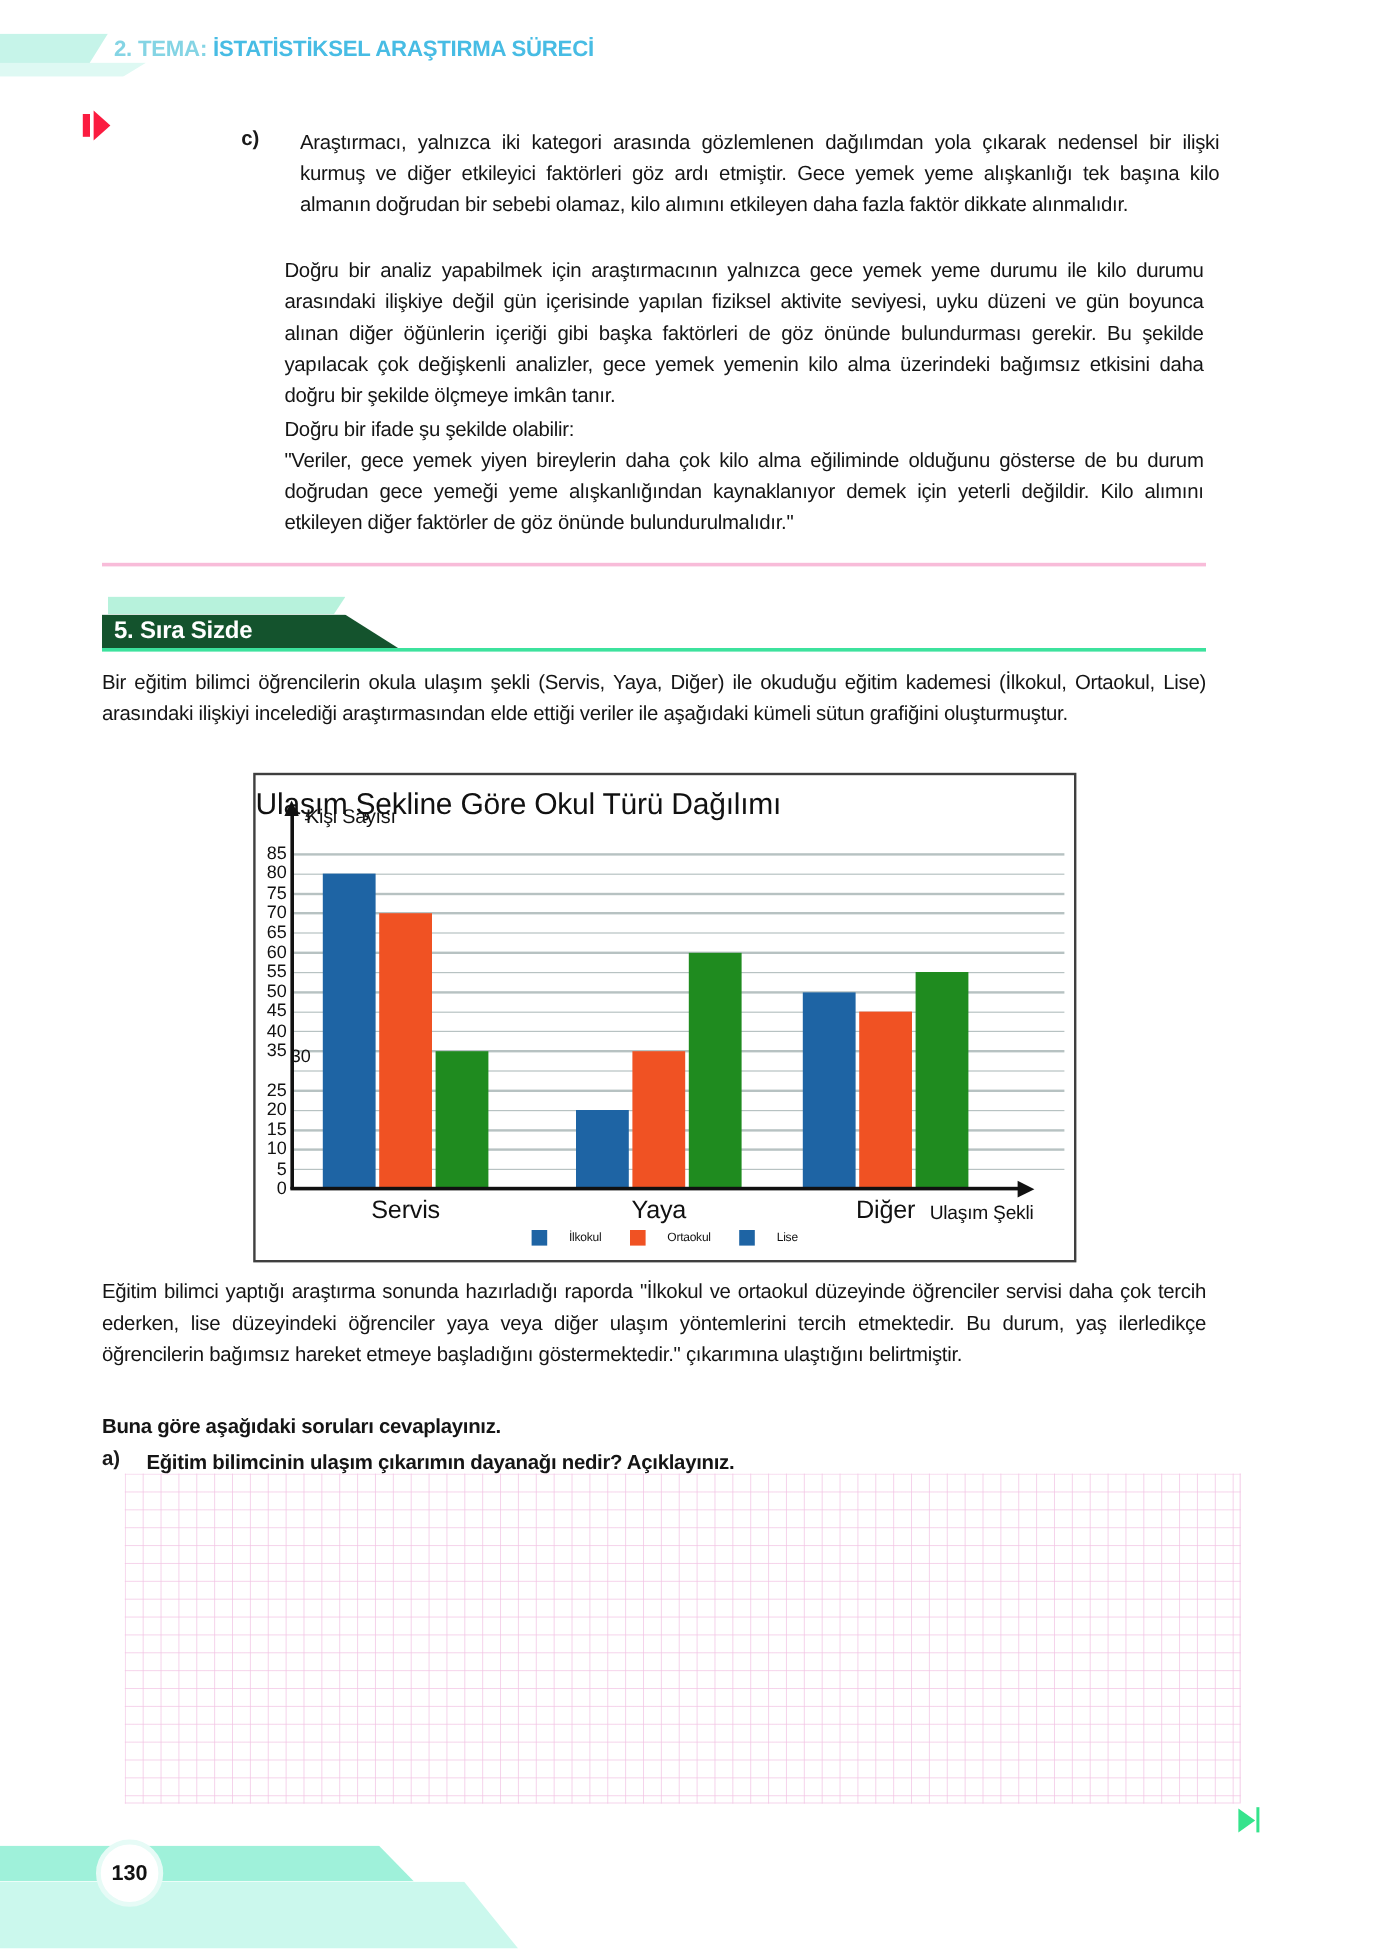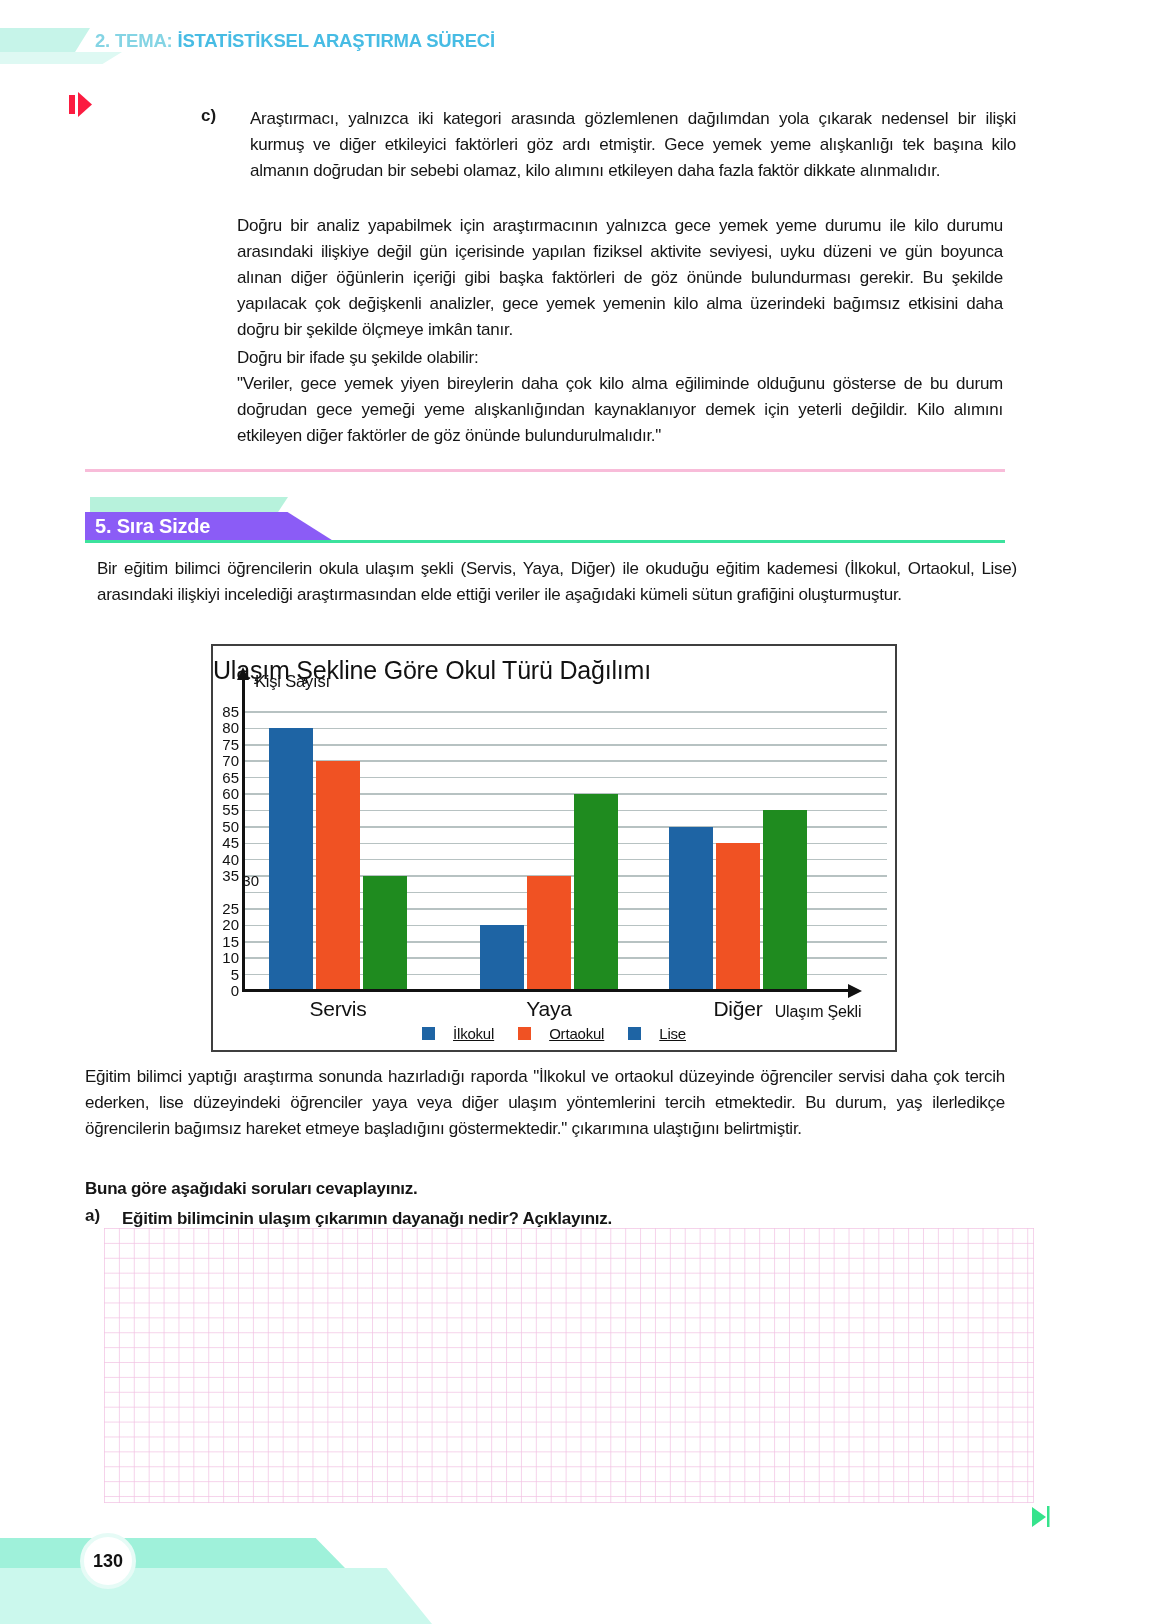--- a/index.html
+++ b/index.html
@@ -19,43 +19,43 @@
   
   .c-marker{left:201px;top:106px;font-size:17px;}
   .p1{left:250px;top:106px;width:766px;}
   .p2{left:237px;top:213px;width:766px;}
   .p3{left:237px;top:345px;width:766px;text-align:left;}
   .p4{left:237px;top:371px;width:766px;}
   .pink-rule{left:85px;top:469px;width:920px;height:2.5px;background:#f8bcd9;}
   
   .banner-strip{left:90px;top:497px;width:198px;height:15px;background:#b7f2dc;
     clip-path:polygon(0 0,100% 0,95% 100%,0 100%);}
-  .banner{left:85px;top:512px;width:250px;height:30px;background:#8b5cf6;
+  .banner{left:85px;top:512px;width:250px;height:30px;background:#14532d;
     clip-path:polygon(0 0,81% 0,100% 100%,0 100%);}
   .banner span{display:block;padding-left:10px;color:#fff;font-weight:bold;font-size:20px;line-height:29px;letter-spacing:-0.2px;}
   .banner-underline{left:85px;top:540px;width:920px;height:2.5px;background:#3ce29d;}
-  .intro{left:85px;top:556px;width:920px;margin-left:12px;}
+  .intro{left:85px;top:556px;width:920px;}
   
   .chart-box{left:211px;top:644px;width:686px;height:408px;border:2px solid #3f3f3f;box-sizing:border-box;}
   .chart-title{position:absolute;left:0;right:0;top:10px;text-align:left;font-size:25px;color:#111;letter-spacing:-0.2px;}
   .ylabel{position:absolute;left:42px;top:26px;font-size:16.5px;color:#111;letter-spacing:-0.2px;}
   .y-arrow{position:absolute;left:24px;top:21px;width:0;height:0;
     border-left:6px solid transparent;border-right:6px solid transparent;border-bottom:13px solid #111;}
   .y-axis-line{position:absolute;left:29px;top:33px;width:3px;height:312px;background:#111;}
   .x-axis-line{position:absolute;left:29px;top:343px;width:608px;height:3px;background:#111;}
   .x-arrow{position:absolute;left:635px;top:337.5px;width:0;height:0;
     border-top:7px solid transparent;border-bottom:7px solid transparent;border-left:14px solid #111;}
   .xlabel{position:absolute;left:540px;top:357px;width:130px;text-align:center;font-size:16px;color:#111;letter-spacing:-0.2px;}
   #plot-area{position:absolute;inset:0;}
   .gridline{position:absolute;left:31px;width:643px;height:1.5px;background:#b7c2c2;}
   .bar{position:absolute;}
   .ytick{position:absolute;left:2px;width:24px;text-align:right;font-size:15px;line-height:16px;color:#111;}
   .catlabel{position:absolute;top:351px;width:120px;text-align:center;font-size:21px;color:#111;letter-spacing:-0.2px;}
   #legend{position:absolute;left:0;right:0;top:379px;display:flex;justify-content:center;gap:24px;}
-  .legend-item{display:flex;align-items:center;gap:18px;font-size:15px;color:#111;letter-spacing:-0.2px;text-decoration:underline;}
+  .legend-item{display:flex;align-items:center;gap:18px;font-size:10px;color:#111;letter-spacing:-0.2px;}
   .legend-swatch{width:13px;height:13px;display:inline-block;}
   
   .report{left:85px;top:1064px;width:920px;}
   .instruction{left:85px;top:1176px;width:920px;text-align:left;}
   .q-marker{left:85px;top:1206px;font-size:17px;}
   .question{left:122px;top:1206px;width:890px;text-align:left;}
   
   .answer-grid{left:104px;top:1228px;width:929px;height:274px;
     background-image:linear-gradient(rgba(242,196,228,0.75) 1px,transparent 1px),
                      linear-gradient(90deg,rgba(242,196,228,0.75) 1px,transparent 1px);

